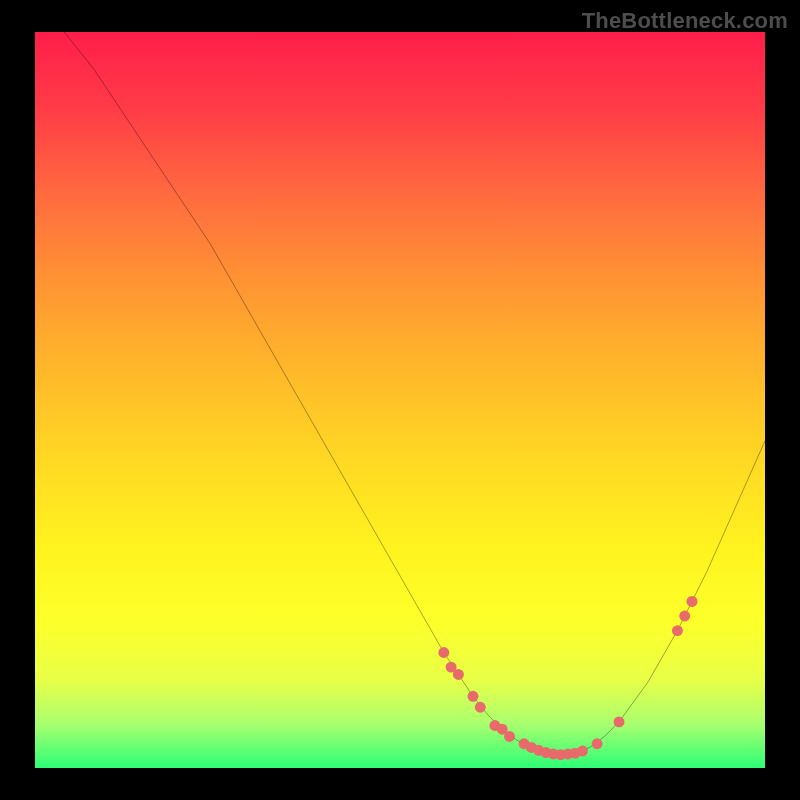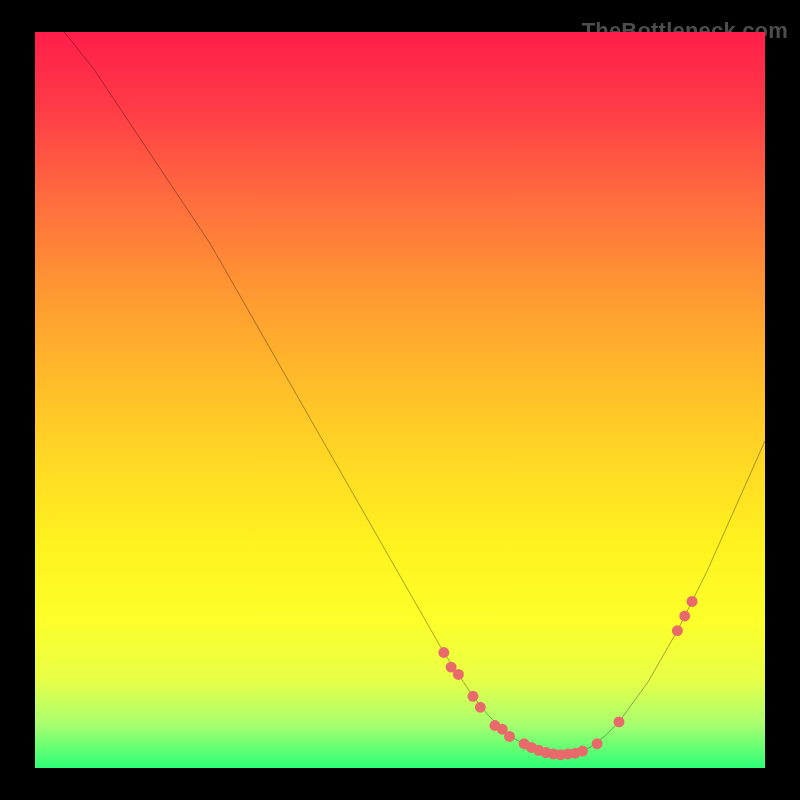--- a/index.html
+++ b/index.html
@@ -12,21 +12,21 @@
     overflow: hidden;
   }
   .frame {
     position: absolute;
     width: 800px;
     height: 800px;
     box-sizing: border-box;
   }
   .watermark {
     position: absolute;
-    top: 18px;
+    top: 8px;
     right: 12px;
     color: #4d4d4d;
     font-size: 22px;
     font-weight: 600;
     letter-spacing: 0.2px;
     font-family: Arial, Helvetica, sans-serif;
     margin-left: 32px;
   }
   .plot-area {
     position: absolute;

